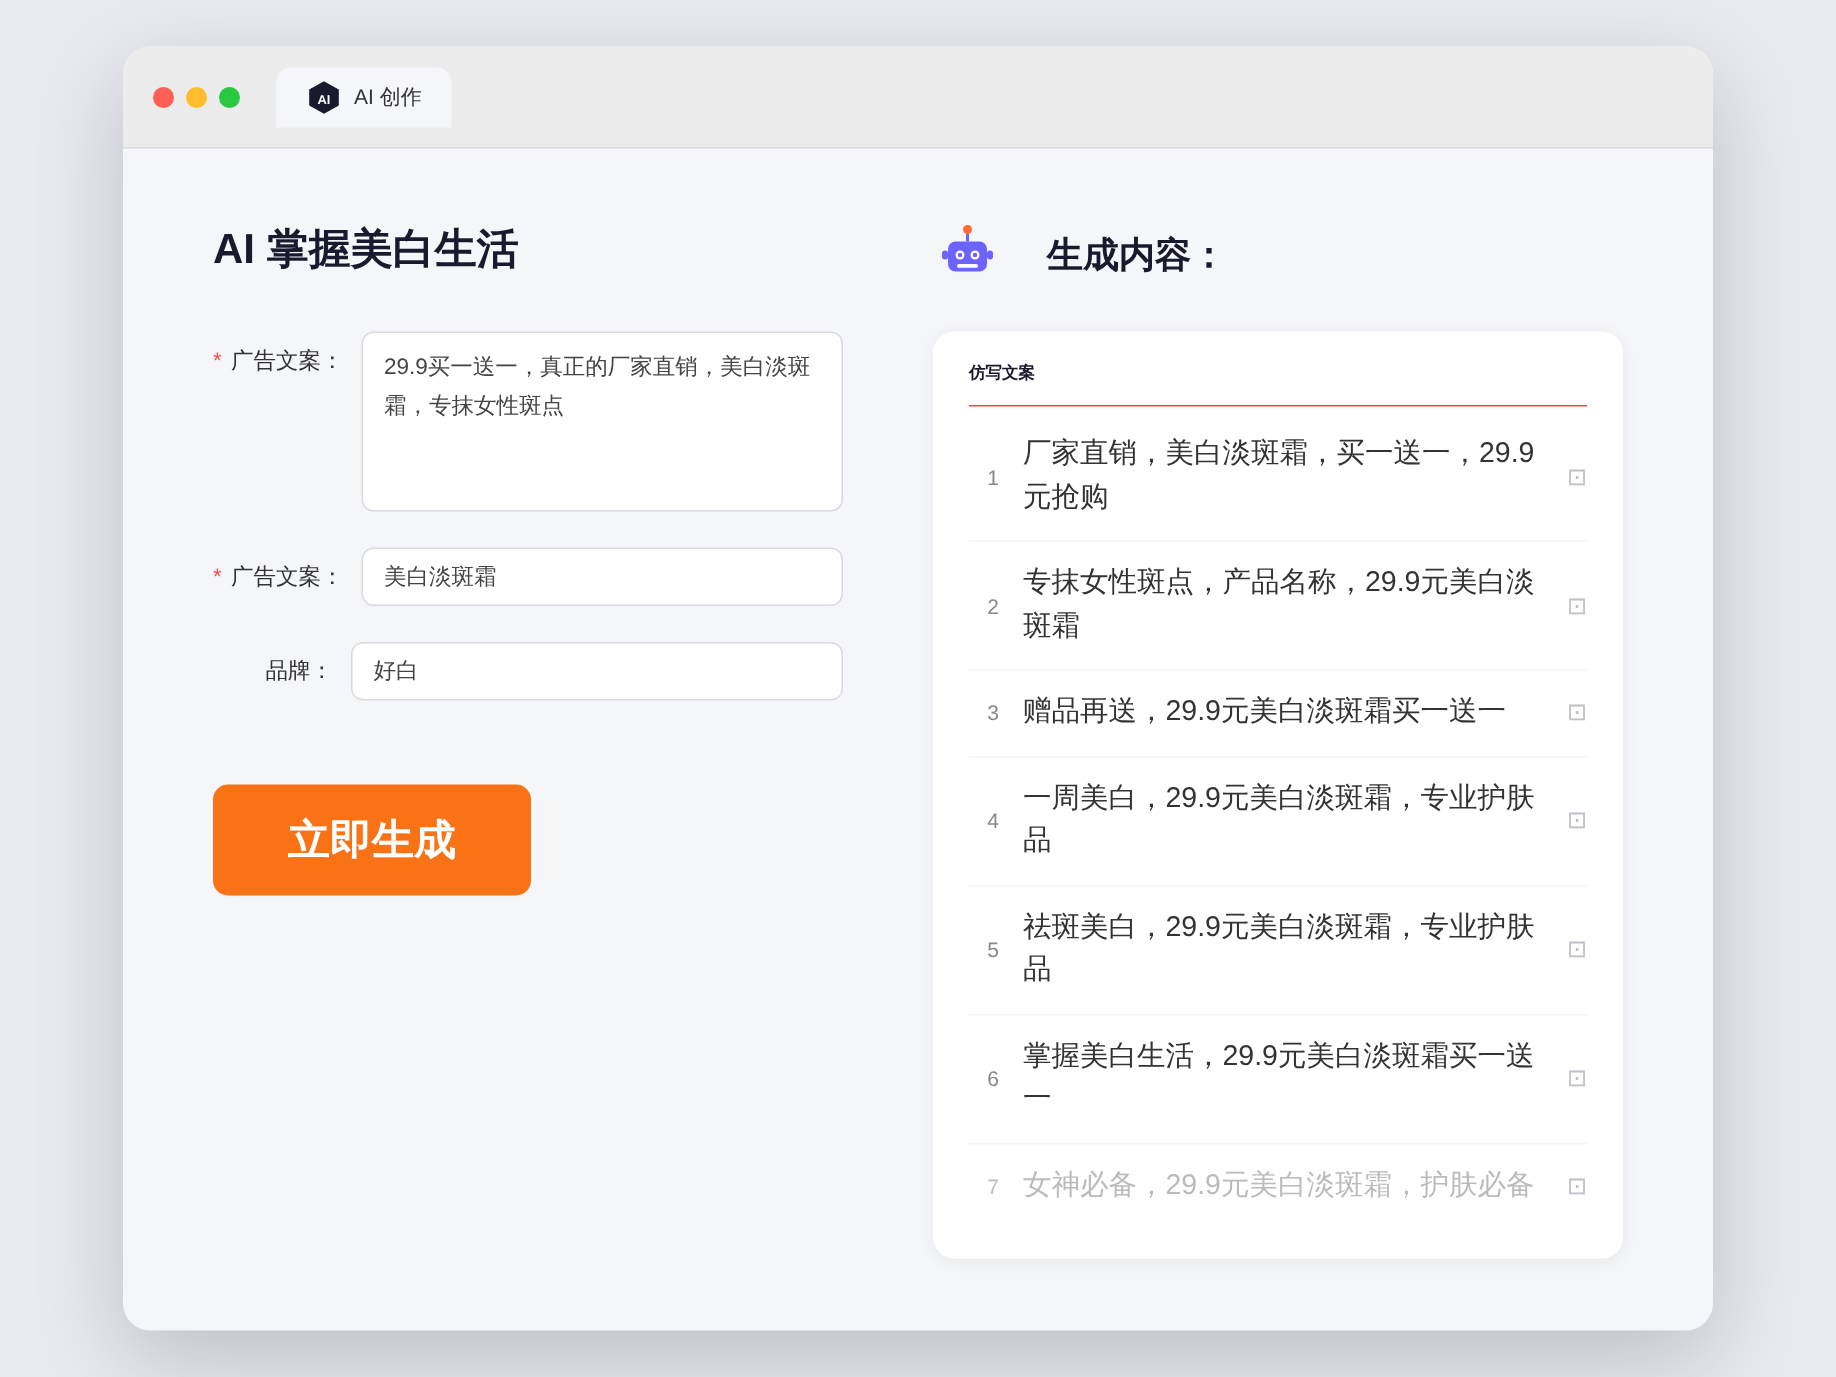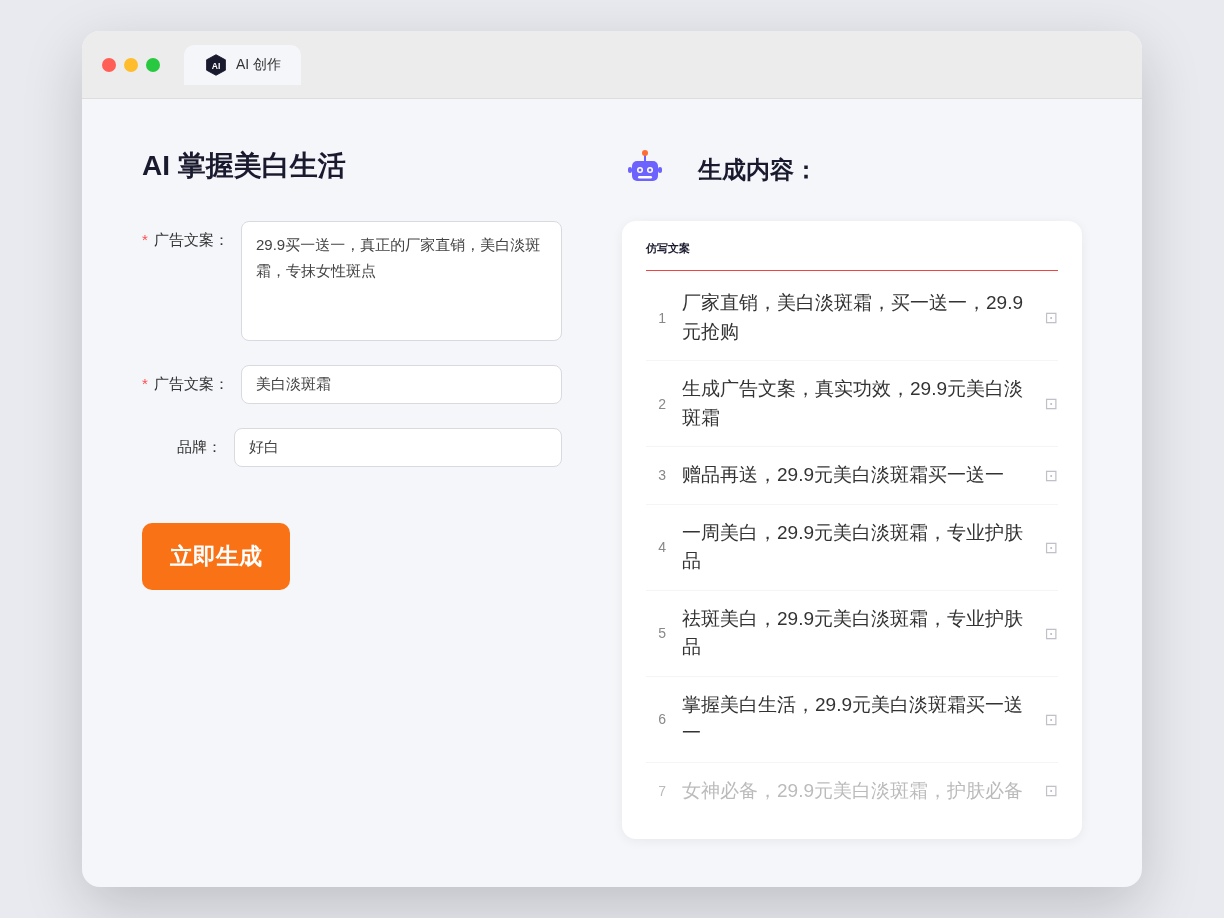--- a/index.html
+++ b/index.html
@@ -120,22 +120,22 @@
     textarea.form-input {
       height: 120px;
       line-height: 1.7;
     }
 
     .generate-btn {
       background: #f97316;
       color: #fff;
       border: none;
       border-radius: 10px;
-      padding: 18px 28px;
-      font-size: 23px;
+      padding: 18px 50px;
+      font-size: 28px;
       font-weight: 600;
       cursor: pointer;
       margin-top: 32px;
       font-family: inherit;
       transition: background 0.2s;
     }
 
     
     .right-panel {
       flex: 1;
@@ -301,21 +301,21 @@
         <div class="result-table-header">仿写文案</div>
 
         <div id="results-container">
             <div class="result-item">
       <span class="result-num">1</span>
       <span class="result-text">厂家直销，美白淡斑霜，买一送一，29.9元抢购</span>
       <span class="copy-icon" title="复制">⊡</span>
     </div>
             <div class="result-item">
       <span class="result-num">2</span>
-      <span class="result-text">生成广告文案，真实功效，29.9元美白淡斑霜</span>
+      <span class="result-text">专抹女性斑点，产品名称，29.9元美白淡斑霜</span>
       <span class="copy-icon" title="复制">⊡</span>
     </div>
             <div class="result-item">
       <span class="result-num">3</span>
       <span class="result-text">赠品再送，29.9元美白淡斑霜买一送一</span>
       <span class="copy-icon" title="复制">⊡</span>
     </div>
             <div class="result-item">
       <span class="result-num">4</span>
       <span class="result-text">一周美白，29.9元美白淡斑霜，专业护肤品</span>

